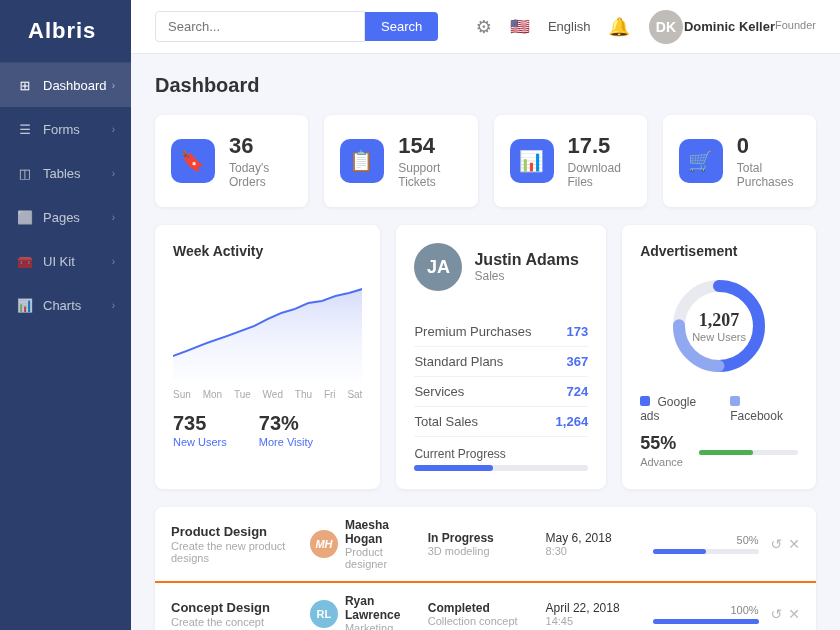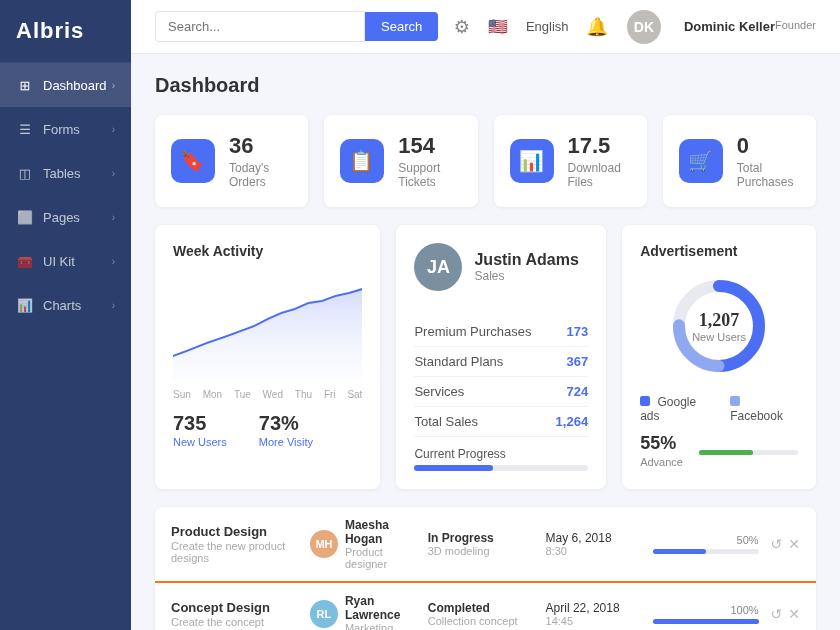--- a/index.html
+++ b/index.html
@@ -9,21 +9,21 @@
     .sidebar {
       width: 131px;
       background: #2c3e6b;
       color: #fff;
       display: flex;
       flex-direction: column;
       flex-shrink: 0;
       height: 630px;
     }
     .sidebar-logo {
-      padding: 18px 16px 18px 16px;
+      padding: 18px 16px 18px 28px;
       font-size: 22px;
       font-weight: 700;
       color: #fff;
       letter-spacing: 1px;
       border-bottom: 1px solid rgba(255,255,255,0.08);
     }
     .sidebar-nav { flex: 1; }
     .sidebar-item {
       display: flex;
       align-items: center;
@@ -68,21 +68,21 @@
       border: none;
       border-radius: 0 4px 4px 0;
       padding: 7px 16px;
       font-size: 13px;
       cursor: pointer;
     }
     .header-right { display: flex; align-items: center; gap: 18px; margin-left: auto; }
     .gear-icon, .bell-icon { font-size: 18px; color: #888; cursor: pointer; }
     .lang-flag { font-size: 16px; }
     .lang-label { font-size: 13px; color: #555; }
-    .user-info { display: flex; align-items: center; gap: 23px; }
+    .user-info { display: flex; align-items: center; gap: 1px; }
     .user-avatar { width: 34px; height: 34px; border-radius: 50%; background: #c0bdb8; display: flex; align-items: center; justify-content: center; overflow: hidden; font-size: 14px; color: #fff; font-weight: 600; }
     .user-text { display: flex; flex-direction: row; }
     .user-name { font-size: 13px; font-weight: 600; color: #333; }
     .user-role { font-size: 11px; color: #888; }
 
     
     .content { flex: 1; overflow-y: auto; padding: 20px 24px; }
     .page-title { font-size: 20px; font-weight: 600; color: #333; margin-bottom: 18px; }
 
     
@@ -395,21 +395,21 @@
     </div>
 
     <div class="task-table">
 
       <div class="task-row">
         <div class="task-info">
           <div class="task-name">Product Design</div>
           <div class="task-desc">Create the new product designs</div>
         </div>
         <div class="task-person">
-          <div class="person-avatar" style="background:#e8a87c;">MH</div>
+          <div class="person-avatar" style="background:#e8a87c;font-style:italic;">MH</div>
           <div class="person-info">
             <div class="person-name">Maesha Hogan</div>
             <div class="person-role">Product designer</div>
           </div>
         </div>
         <div class="task-status">
           <div class="task-status-label">In Progress</div>
           <div class="task-status-sub">3D modeling</div>
         </div>
         <div class="task-date">

